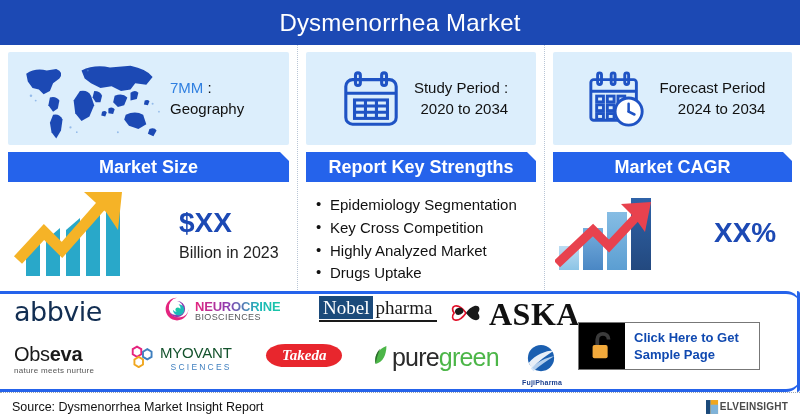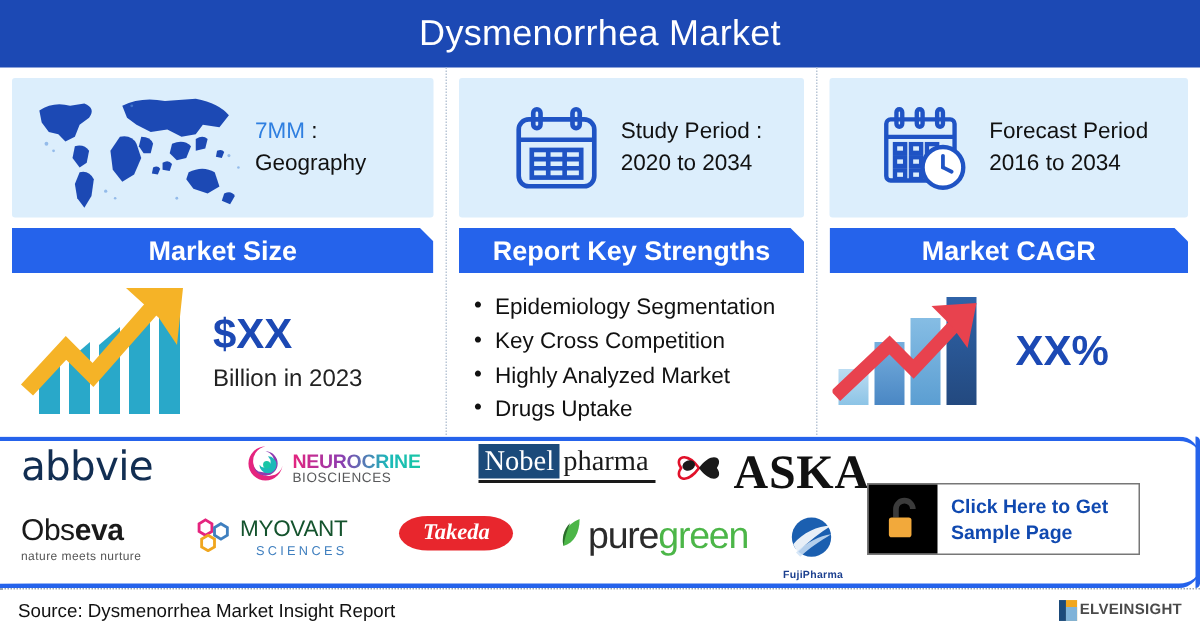--- a/index.html
+++ b/index.html
@@ -24,38 +24,38 @@
   .col{position:relative;box-sizing:border-box;}
   .col-a{width:297px;}
   .col-b{width:248px;border-left:1px dotted #b9c6d6;border-right:1px dotted #b9c6d6;}
   .col-c{width:255px;}
 
   
   .infopanel{
     margin:7px 8px 0 8px;height:93px;background:#dceefc;border-radius:2px;
     display:flex;align-items:center;box-sizing:border-box;
   }
-  .infopanel.center{justify-content:center;}
+  .infopanel.center{justify-content:center;text-align:right;}
   .info-text{font-size:15px;color:#111;line-height:1.35;}
   .info-text .hl{color:#2f7fe0;}
   .map-wrap{width:158px;height:86px;margin-left:4px;flex:0 0 auto;}
   .cal-wrap{width:62px;height:62px;flex:0 0 auto;margin-right:12px;margin-left:6px;}
 
   
   .banner-row{margin-top:7px;padding:0 8px;}
   .banner{
     position:relative;height:30px;background:#2563eb;color:#fff;
     display:flex;align-items:center;justify-content:center;
     font-size:18px;font-weight:700;
     clip-path:polygon(0 0, calc(100% - 9px) 0, 100% 9px, 100% 100%, 0 100%);
   }
 
   
   .content{padding:8px 10px 0 10px;}
-  .metric{display:flex;align-items:center;}
+  .metric{display:flex;align-items:center;gap:37px;}
   .metric .chart{flex:0 0 auto;}
   .metric .vals{margin-left:8px;}
   .bigval{font-size:28px;font-weight:700;color:#1c49b4;line-height:1;}
   .subval{font-size:16px;color:#222;margin-top:7px;}
   .cagrval{font-size:28px;font-weight:700;color:#1c49b4;margin-left:4px;}
 
   ul.bullets{margin:4px 0 0 0;padding:0 0 0 22px;list-style:none;}
   ul.bullets li{
     position:relative;font-size:15px;color:#111;line-height:1.52;
   }
@@ -262,21 +262,21 @@
             </g>
             <circle cx="44" cy="45" r="14" fill="#fff" stroke="#1f53c4" stroke-width="3"></circle>
             <g stroke="#1f53c4" stroke-width="2.6" stroke-linecap="round">
               <line x1="44" y1="45" x2="44" y2="37"></line>
               <line x1="44" y1="45" x2="50" y2="48"></line>
             </g>
           </svg>
         </div>
         <div class="info-text">
           <div>Forecast Period</div>
-          <div>2016 to 2034</div>
+          <div>2024 to 2034</div>
         </div>
       </div>
 
       <div class="banner-row">
         <div class="banner">Market CAGR</div>
       </div>
 
       <div class="content">
         <div class="metric">
           <div class="chart">

